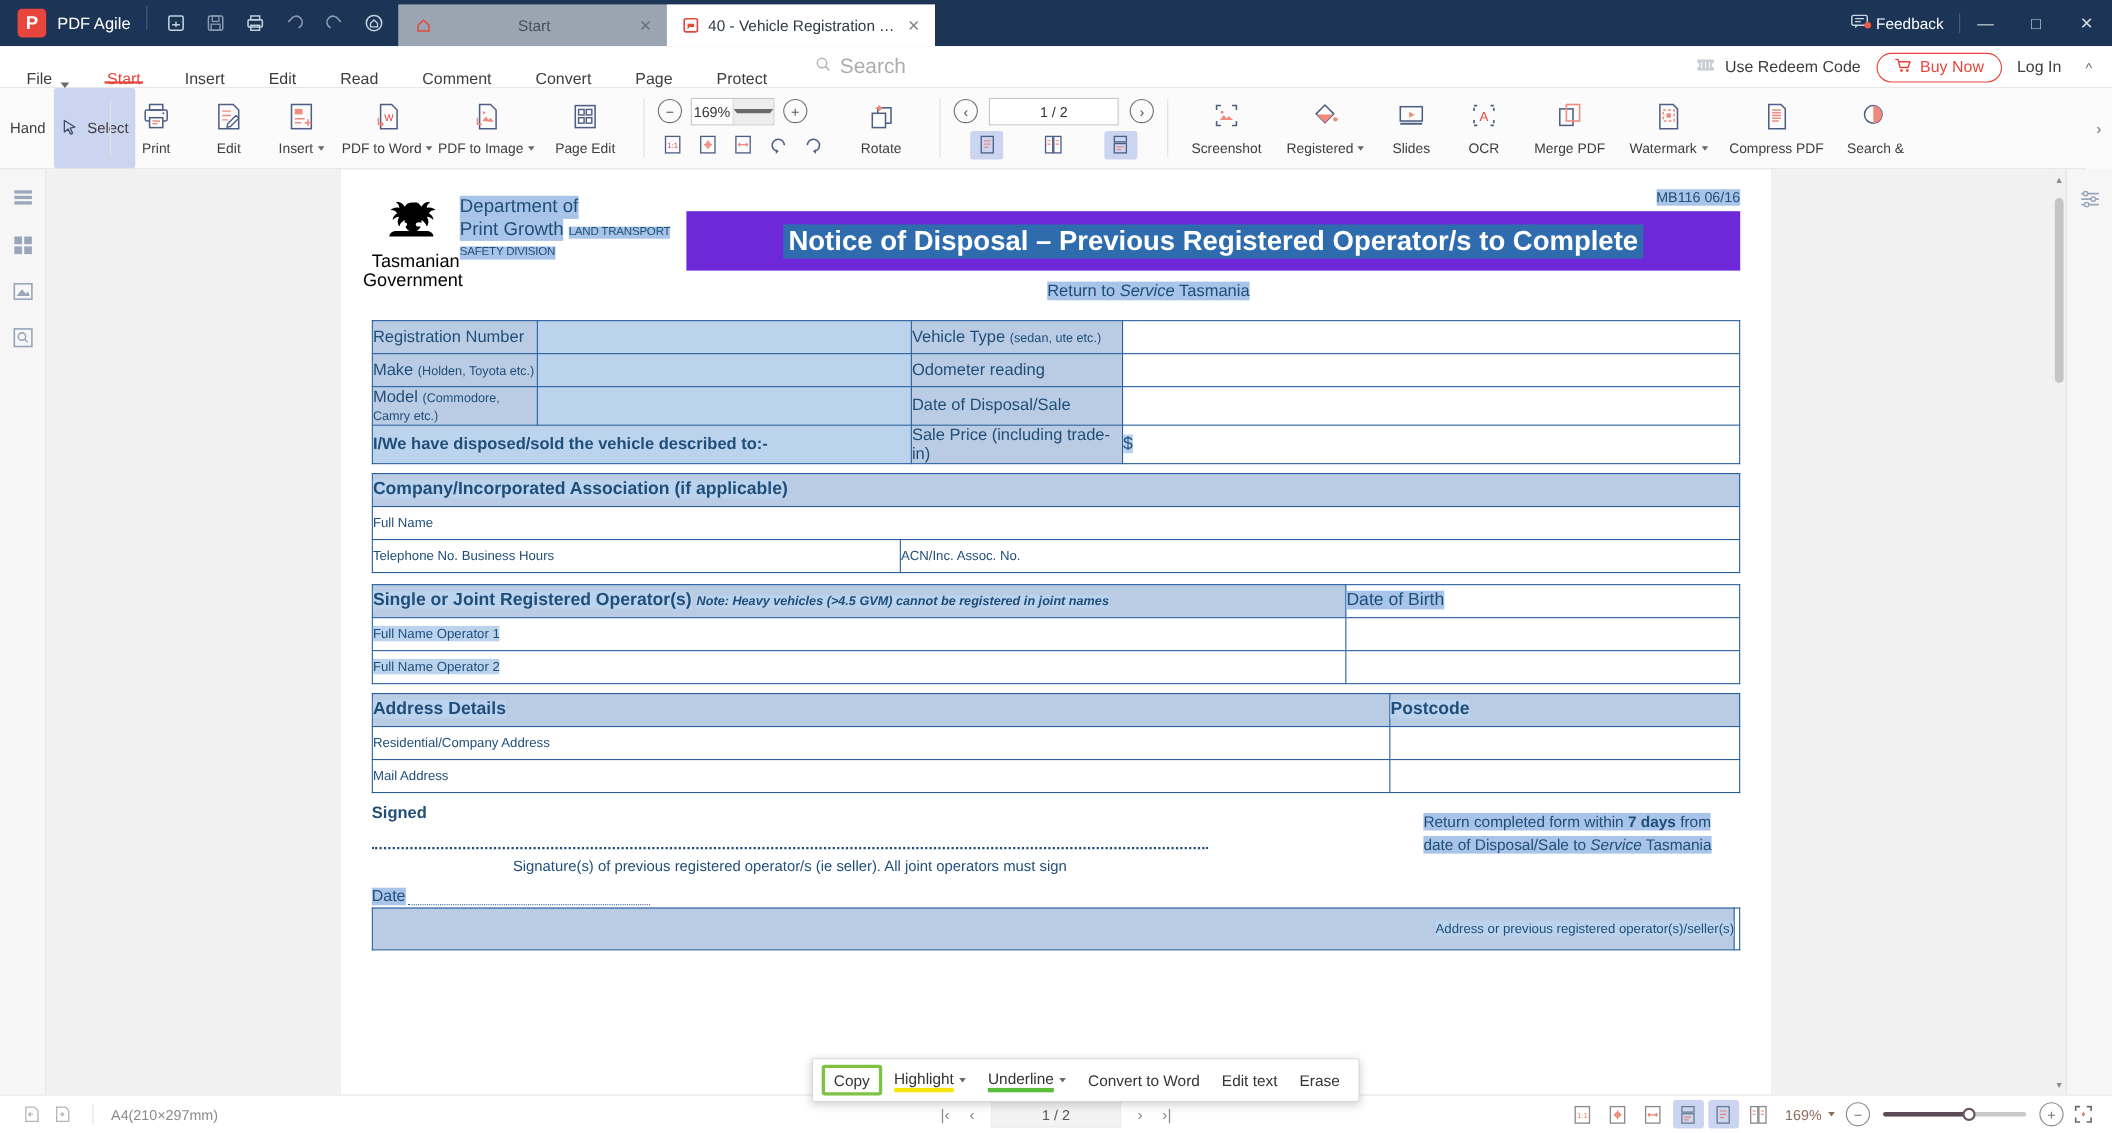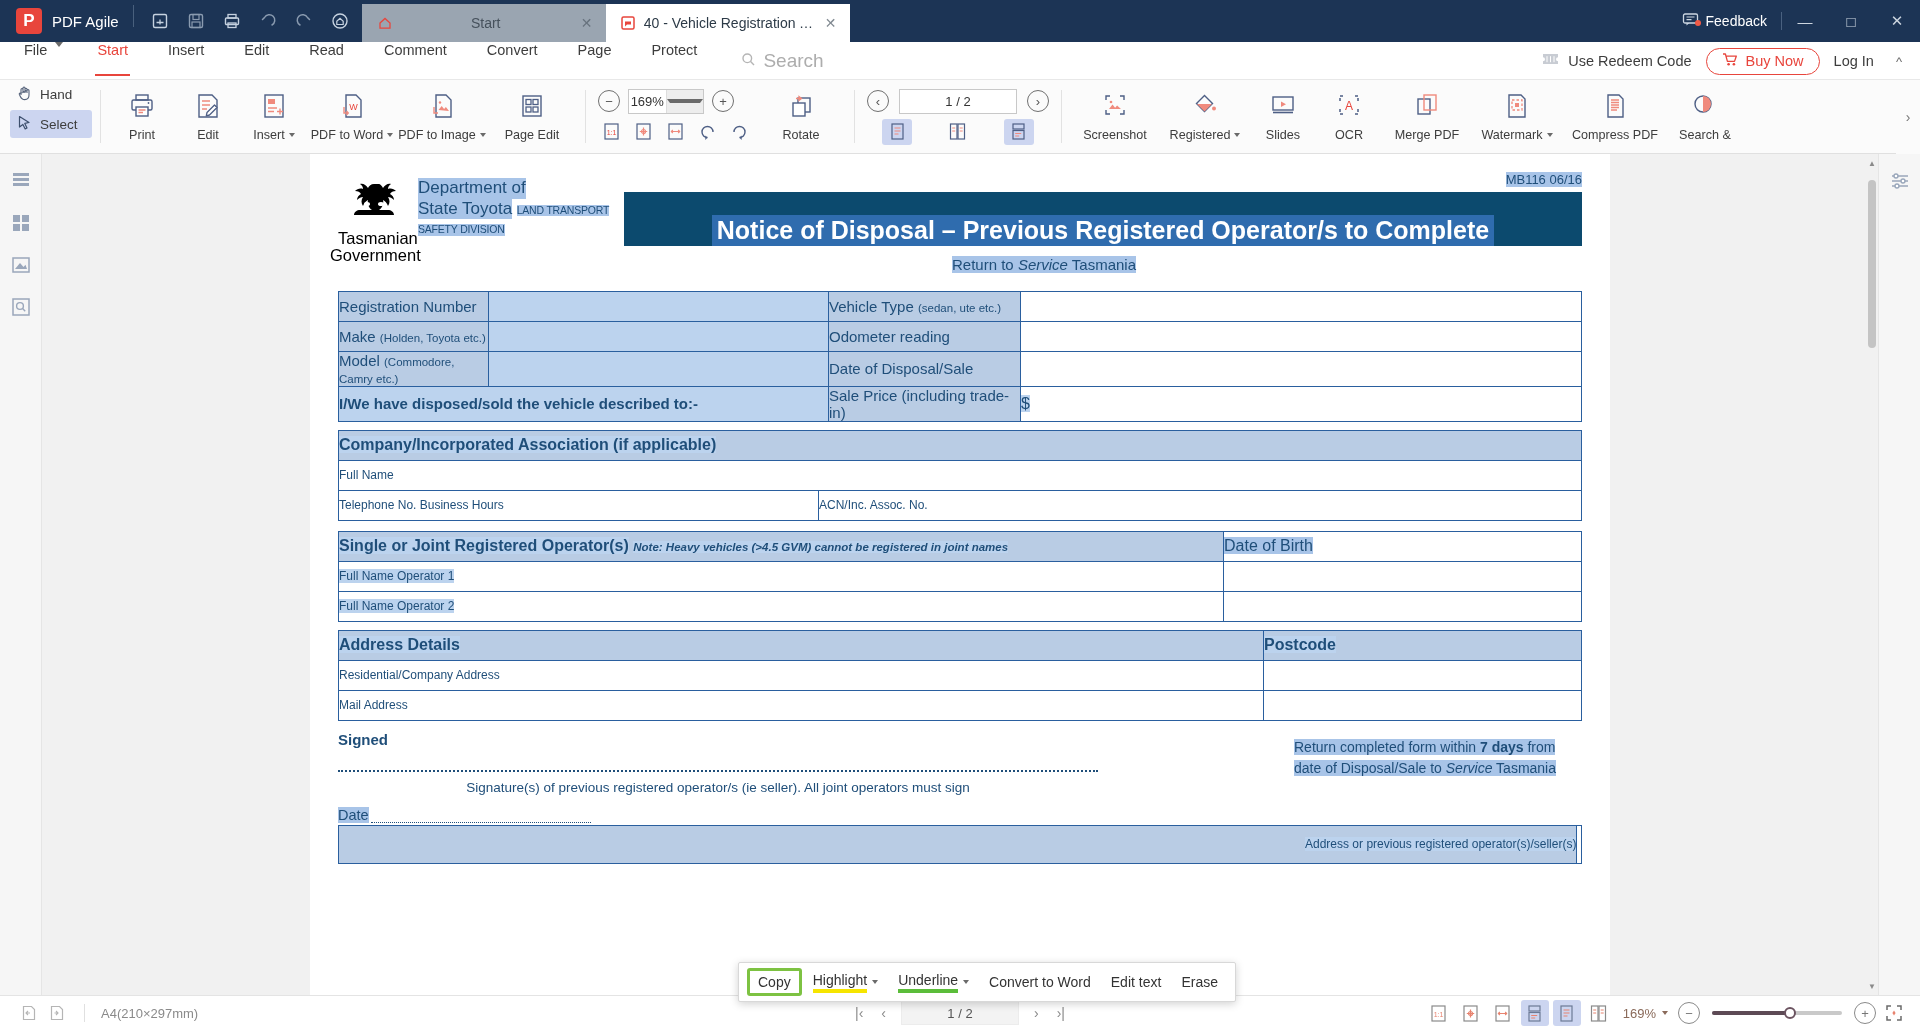--- a/index.html
+++ b/index.html
@@ -75,21 +75,21 @@
   
   .menubar {
     height: 38px; background: #ffffff;
     display: flex; align-items: center;
     position: relative;
     border-bottom: 1px solid #e8e8e8;
   }
   .menu-item {
     font-size: 14.5px; color: #3d3d3d;
     padding: 0 20px; height: 38px;
-    display: flex; align-items: flex-start; cursor: pointer;
+    display: flex; align-items: flex-end; cursor: pointer;
     position: relative;
   }
   .menu-item.file { padding-left: 24px; gap: 8px; padding-right: 14px;}
   .menu-item.active { color: #e8453c; }
   .menu-item.active::after {
     content: ""; position: absolute; bottom: 4px; left: 18px; right: 18px;
     height: 2px; background: #e8453c;
   }
   .caret-d {
     width: 0; height: 0; border-left: 4px solid transparent;
@@ -114,22 +114,22 @@
   .chev-up { color: #6a6a6a; font-size: 13px; padding: 0 8px; cursor: pointer; }
 
   
   .ribbon {
     height: 74px; background: #fbfbfb;
     border-bottom: 1px solid #e0e0e0;
     display: flex; align-items: stretch; position: relative;
   }
   .rb-sep { width: 1px; background: #e2e2e2; margin: 10px 8px; }
   .handsel {
-    width: 92px; display: flex; flex-direction: column;
-    padding-left: 10px; gap: 2px;
+    width: 92px; display: flex; flex-direction: row;
+    justify-content: center; padding-left: 10px; gap: 2px;
   }
   .hs-row {
     display: flex; align-items: center; gap: 7px;
     font-size: 13.5px; color: #3d3d3d; padding: 4px 6px; border-radius: 3px;
     cursor: pointer;
   }
   .hs-row.sel { background: #ccd5f0; }
   .rb-btn {
     width: 66px; display: flex; flex-direction: column;
     align-items: center; justify-content: center; gap: 4px;
@@ -216,22 +216,22 @@
 
   .doc-head { display: flex; align-items: flex-start; gap: 0; position: relative; }
   .crest { width: 72px; padding-top: 2px; text-align: center; }
   .crest-img { width: 62px; height: 52px; margin: 0 auto; }
   .crest-txt { font-size: 16.5px; color: #000; line-height: 1.05; font-family: "Liberation Sans", sans-serif; }
   .deptblock { padding-left: 8px; padding-top: 2px; }
   .dept1 { font-size: 17px; color: #1f4e79; line-height: 1.22; }
   .dept2 { font-size: 10.5px; color: #1f4e79; line-height: 1.12; letter-spacing: -0.2px; }
   .titlebar-blue {
     position: absolute; left: 286px; right: 0; top: 16px; height: 54px;
-    background: #0c4a6e;
-    display: flex; align-items: flex-end; justify-content: center;
+    background: #6d28d9;
+    display: flex; align-items: center; justify-content: center;
   }
   .title-blue-txt {
     color: #ffffff; font-size: 25px; font-weight: bold;
     background: #2f6cae; padding: 1px 5px;
     white-space: nowrap;
   }
   .mb-code {
     position: absolute; right: 0px; top: -4px;
     font-size: 13px; color: #1f4e79;
   }
@@ -810,21 +810,21 @@
               <path d="M31 6c-3 0-5 2-6 4-2-3-5-5-8-4 2 1 3 3 3 5-3-1-6 0-8 2 3 0 5 1 6 3-2 1-4 3-4 6 2-2 4-3 6-3-2 3-2 6 0 9 1-3 3-5 5-6-1 4 1 8 4 10H17c-3 0-6 2-6 5h40c0-3-3-5-6-5H36c3-2 5-6 4-10 2 1 4 3 5 6 2-3 2-6 0-9 2 0 4 1 6 3 0-3-2-5-4-6 1-2 3-3 6-3-2-2-5-3-8-2 0-2 1-4 3-5-3-1-6 1-8 4-1-2-3-4-4-4z" fill="#000"></path>
               <ellipse cx="24" cy="26" rx="3" ry="2" fill="#fff"></ellipse>
               <ellipse cx="38" cy="26" rx="3" ry="2" fill="#fff"></ellipse>
             </svg>
           </div>
           <div class="crest-txt">Tasmanian</div>
           <div class="crest-txt" style="margin-left:-8px;">Government</div>
         </div>
         <div class="deptblock">
           <div class="dept1 hl" style="display:inline-block;">Department of</div><br>
-          <div class="dept1 hl" style="display:inline-block;">State Toyota</div>
+          <div class="dept1 hl" style="display:inline-block;">Print Growth</div>
           <div class="dept2 hl" style="display:inline-block;">LAND TRANSPORT</div><br>
           <div class="dept2 hl" style="display:inline-block;">SAFETY DIVISION</div>
         </div>
 
         <div class="mb-code hl">MB116 06/16</div>
         <div class="titlebar-blue">
           <span class="title-blue-txt">Notice of Disposal – Previous Registered Operator/s to Complete</span>
         </div>
         <div class="return-line hl">
           Return to <i>Service</i> Tasmania

